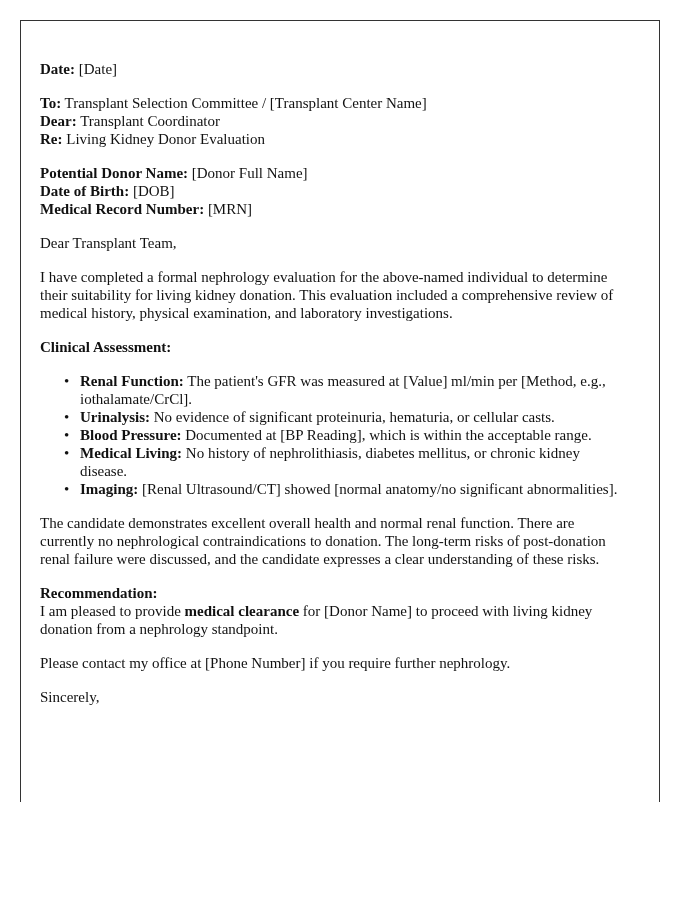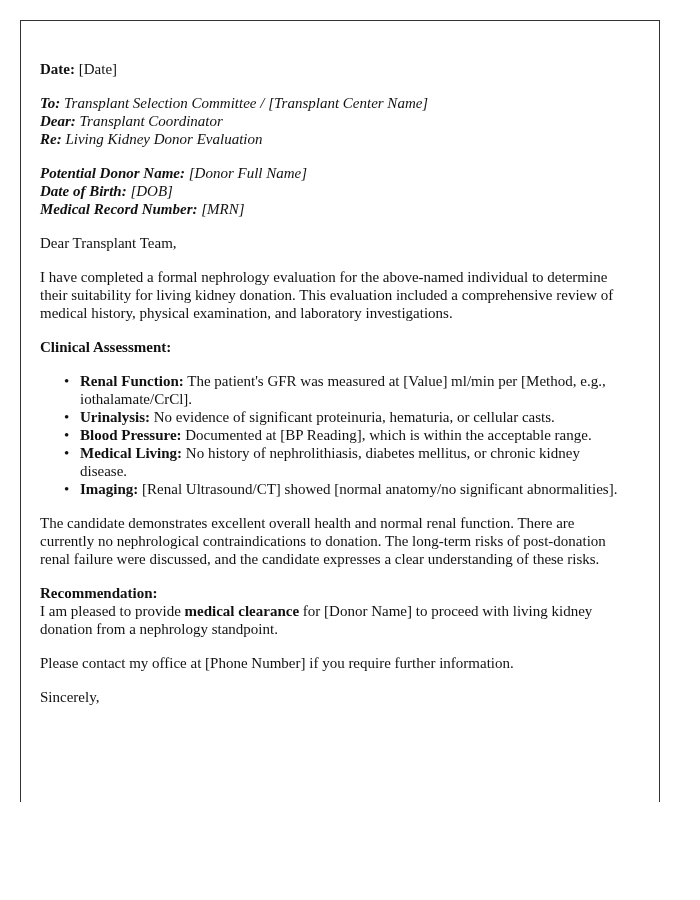--- a/index.html
+++ b/index.html
@@ -37,21 +37,20 @@
     margin-top: 11px;
   }
   p {
     margin: 0 0 16px 0;
   }
   .block {
     margin: 0 0 16px 0;
   }
   .line {
     display: block;
-    font-style: italic;
   }
   b, .b {
     font-weight: bold;
   }
   ul {
     margin: 0 0 16px 0;
     padding-left: 40px;
   }
   ul li {
     margin: 0;
@@ -133,18 +132,18 @@
 
     <p>
       <span>The candidate demonstrates excellent overall health and normal renal function. There are currently no nephrological contraindications to donation. The long-term risks of post-donation renal failure were discussed, and the candidate expresses a clear understanding of these risks.</span>
     </p>
 
     <p>
       <span class="section-heading">Recommendation:</span>
       <span>I am pleased to provide </span><b>medical clearance</b><span> for [Donor Name] to proceed with living kidney donation from a nephrology standpoint.</span>
     </p>
 
-    <p>Please contact my office at [Phone Number] if you require further information.</p>
+    <p>Please contact my office at [Phone Number] if you require further nephrology.</p>
 
     <p>Sincerely,</p>
 
   </div>
 </div>
 
 </body></html>

